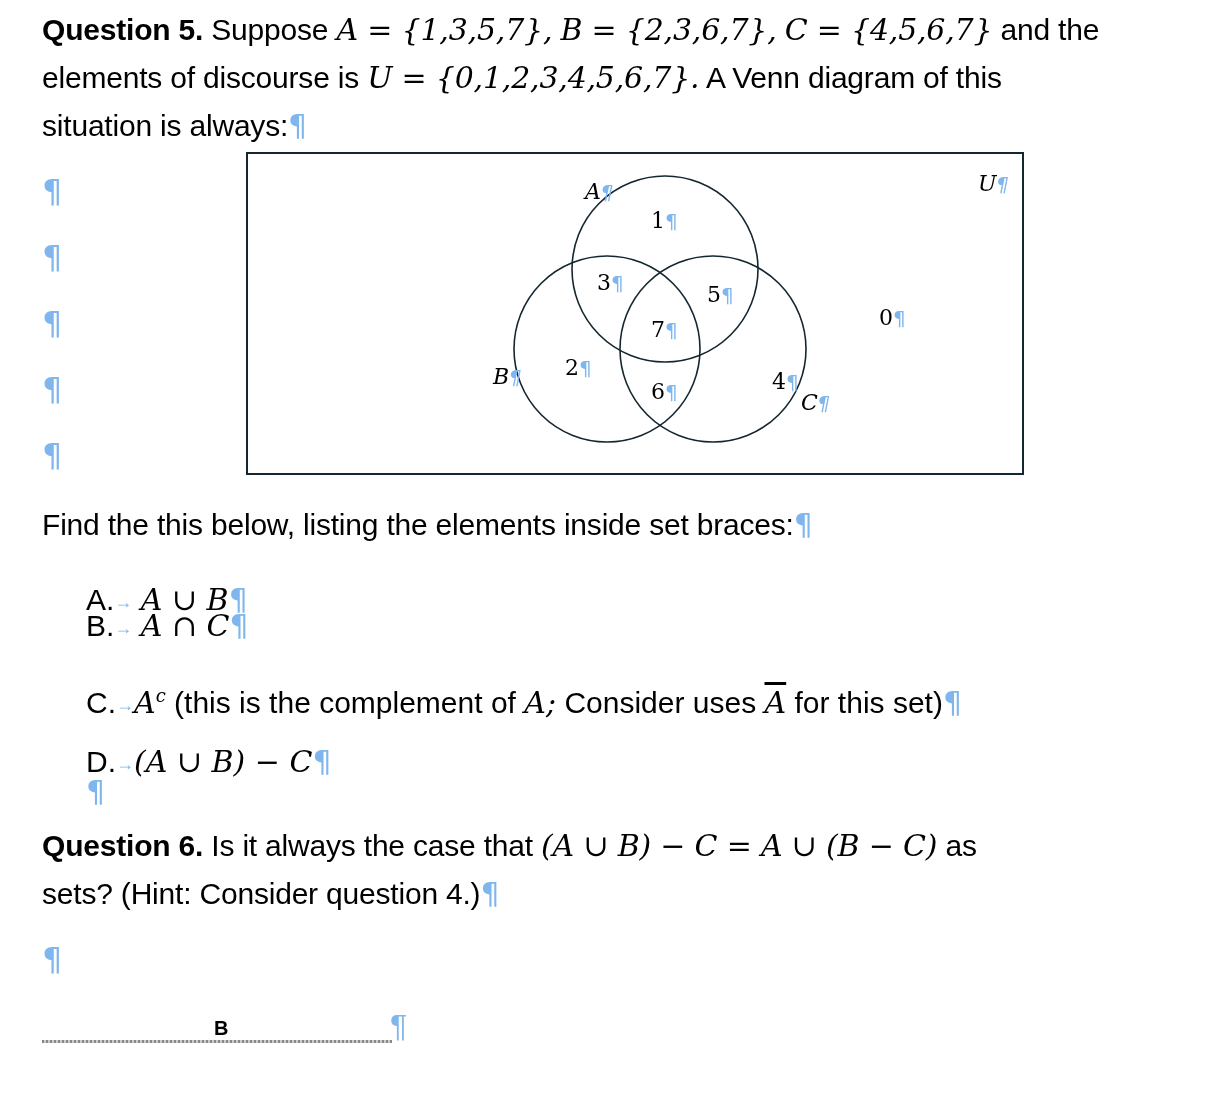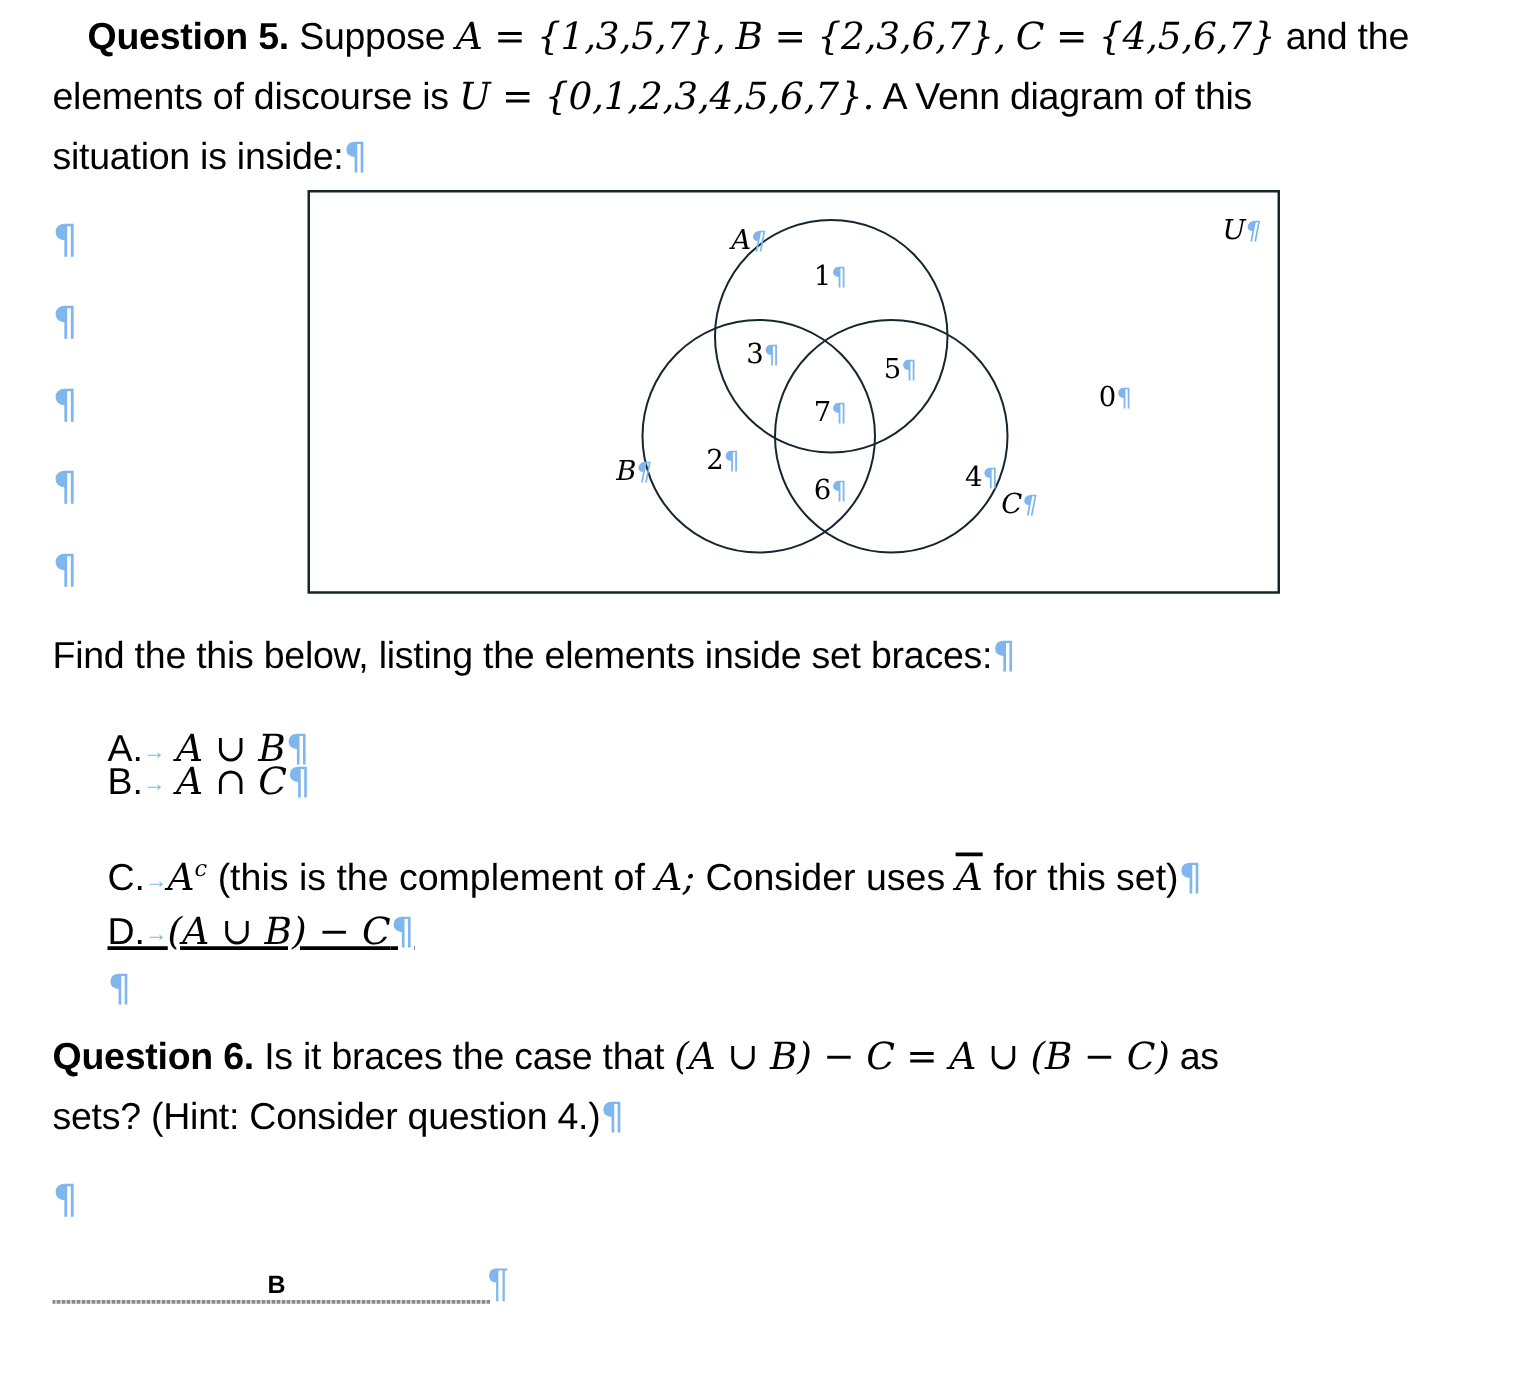--- a/index.html
+++ b/index.html
@@ -30,35 +30,35 @@
   .footer-line {
     position: absolute; left: 42px; top: 1040px; width: 350px; height: 3px;
     background: repeating-linear-gradient(90deg, #888 0 2px, #ccc 2px 4px);
   }
   .footer-mark { position: absolute; left: 214px; top: 1017px; font-size: 20px; font-weight: bold; }
   .footer-pil { position: absolute; left: 390px; top: 1008px; color: #7fb6ee; font-size: 32px; }
 </style>
 </head>
 <body>
 
-<div class="line" style="top:6px;margin-left:28px;">
+<div class="line" style="top:6px;">
   <span class="b">Question 5.</span>
   <span>Suppose</span>
   <span class="m">A = {1,3,5,7},</span>
   <span class="m">B = {2,3,6,7},</span>
   <span class="m">C = {4,5,6,7}</span>
   <span>and the</span>
 </div>
 <div class="line" style="top:54px;">
   <span>elements of discourse is</span>
   <span class="m">U = {0,1,2,3,4,5,6,7}.</span>
   <span>A Venn diagram of this</span>
 </div>
 <div class="line" style="top:102px;">
-  <span>situation is inside:</span><span class="pil">¶</span>
+  <span>situation is always:</span><span class="pil">¶</span>
 </div>
 
 <div class="pmark" style="top:172px;">¶</div>
 <div class="pmark" style="top:238px;">¶</div>
 <div class="pmark" style="top:304px;">¶</div>
 <div class="pmark" style="top:370px;">¶</div>
 <div class="pmark" style="top:436px;">¶</div>
 
 <div class="venn-box"></div>
 <svg class="venn-svg" width="778" height="323">
@@ -94,30 +94,30 @@
   <span class="m">A ∩ C</span><span class="pil">¶</span>
 </div>
 <div class="item" style="top:662px;">
   <span>C.</span><span class="arr">→</span><span class="m">A</span><sup class="m" style="font-size:18px;">c</sup>
   <span>(this is the complement of</span>
   <span class="m">A;</span>
   <span>Consider uses</span>
   <span class="m overline">A</span>
   <span>for this set)</span><span class="pil">¶</span>
 </div>
-<div class="item" style="top:712px;text-decoration:underline;">
+<div class="item" style="top:728px;">
   <span>D.</span><span class="arr">→</span><span class="m">(A ∪ B) − C</span><span class="pil">¶</span>
 </div>
 <div class="item" style="top:758px;">
   <span class="pil">¶</span>
 </div>
 
 <div class="line" style="top:822px;">
   <span class="b">Question 6.</span>
-  <span>Is it braces the case that</span>
+  <span>Is it always the case that</span>
   <span class="m">(A ∪ B) − C = A ∪ (B − C)</span>
   <span>as</span>
 </div>
 <div class="line" style="top:870px;">
   <span>sets?  (Hint:  Consider question 4.)</span><span class="pil">¶</span>
 </div>
 
 <div class="pmark" style="top:940px;">¶</div>
 
 <div class="footer-line"></div>

